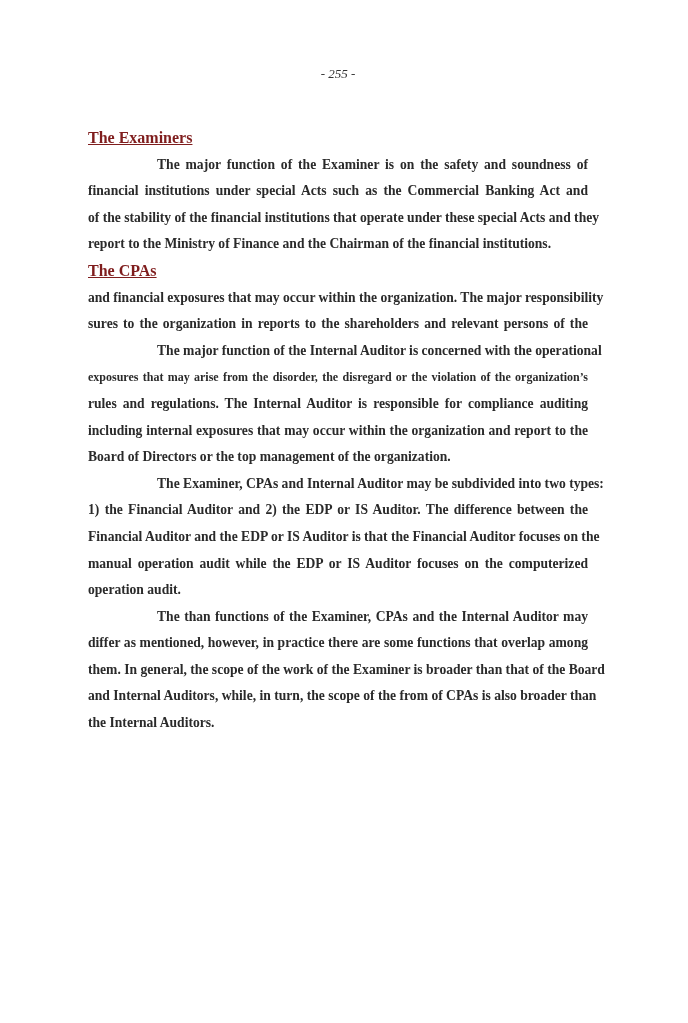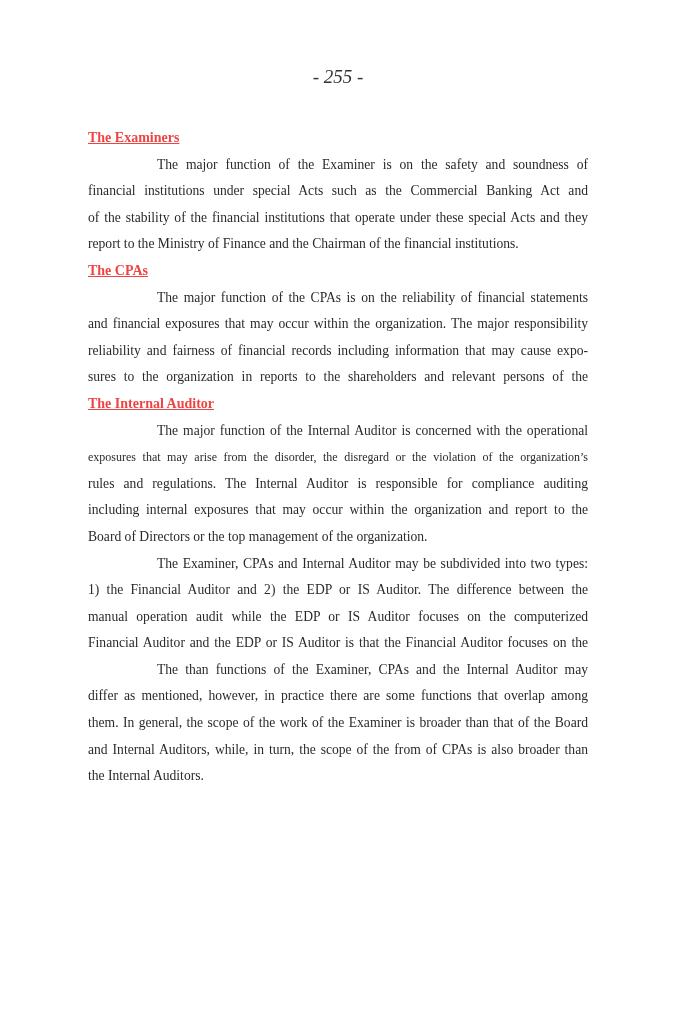--- a/index.html
+++ b/index.html
@@ -1,25 +1,25 @@
 <!DOCTYPE html>
 <html><head>
 <meta charset="utf-8">
 <style>
   html, body { margin: 0; padding: 0; background: #ffffff; }
   body { width: 688px; height: 1023px; position: relative; overflow: hidden;
          font-family: "Liberation Serif", "DejaVu Serif", serif; color: #2a2a2a; }
   .page-num { position: absolute; top: 66px; left: 0; width: 676px; text-align: center;
-              font-size: 19px; font-style: italic; color: #333; }
+              font-size: 13px; font-style: italic; color: #333; }
   .content { position: absolute; left: 88px; top: 125px; width: 500px; }
-  .heading { font-weight: bold; text-decoration: underline; font-size: 14px;
-             line-height: 26.6px; height: 26.6px; margin: 0; color: #ef4444; }
+  .heading { font-weight: bold; text-decoration: underline; font-size: 16px;
+             line-height: 26.6px; height: 26.6px; margin: 0; color: #7f1d1d; }
   .para { font-size: 13.6px; line-height: 26.6px; text-align: justify; margin: 0; }
   .para .first { padding-left: 69px; }
-  .line { display: block; white-space: nowrap; text-align: justify; text-align-last: justify; height: 26.6px; }
+  .line { display: block; white-space: nowrap; text-align: justify; text-align-last: justify; height: 26.6px; font-weight: bold; }
   .line.last { text-align-last: left; }
 </style>
 </head>
 <body>
 
 <div class="page-num">- 255 -</div>
 
 <div class="content">
 
   <div>
@@ -28,41 +28,39 @@
       <span class="line first">The major function of the Examiner is on the safety and soundness of</span>
       <span class="line">financial institutions under special Acts such as the Commercial Banking Act and</span>
       <span class="line">of the stability of the financial institutions that operate under  these special Acts and they</span>
       <span class="line last">report to the Ministry of Finance and the Chairman of the financial institutions.</span>
     </div>
   </div>
 
   <div>
     <h2 class="heading">The CPAs</h2>
     <div class="para">
-      <span class="line first">The major function of the CPAs is on the reliability of financial statements</span>
       <span class="line">and financial exposures that may occur within the organization.  The major responsibility</span>
-      <span class="line">reliability and fairness of financial records including information that may cause expo-</span>
       <span class="line">sures to the organization in reports to the shareholders and relevant persons of the</span>
     </div>
   </div>
 
   <div>
-    <h2 class="heading">The Internal Auditor</h2>
     <div class="para">
       <span class="line first">The major function of the Internal Auditor is concerned with the operational</span>
       <span class="line" style="font-size:12px;">exposures that may arise from the disorder, the disregard or the violation of the organization’s</span>
       <span class="line">rules and regulations.  The Internal Auditor is responsible for compliance auditing</span>
       <span class="line">including internal exposures that may occur within the organization and report to the</span>
       <span class="line last">Board of Directors or the top management of the organization.</span>
     </div>
     <div class="para">
       <span class="line first">The Examiner, CPAs and Internal Auditor may be subdivided into two types:</span>
       <span class="line">1) the Financial Auditor and 2) the EDP or IS Auditor.  The difference between the</span>
+      <span class="line">Financial Auditor and the EDP or IS Auditor is that the Financial Auditor focuses on the</span>
       <span class="line">manual operation audit while the EDP or IS Auditor focuses on the computerized</span>
-      <span class="line">Financial Auditor and the EDP or IS Auditor is that the Financial Auditor focuses on the</span>
+      <span class="line last">operation audit.</span>
     </div>
     <div class="para">
       <span class="line first">The than functions of the Examiner, CPAs and the Internal Auditor may</span>
       <span class="line">differ as mentioned, however, in practice there are some functions that overlap among</span>
       <span class="line">them.  In general, the scope of the work of the Examiner is broader than that of the Board</span>
       <span class="line">and Internal Auditors, while, in turn, the scope of the from of CPAs is also broader than</span>
       <span class="line last">the Internal Auditors.</span>
     </div>
   </div>
 

